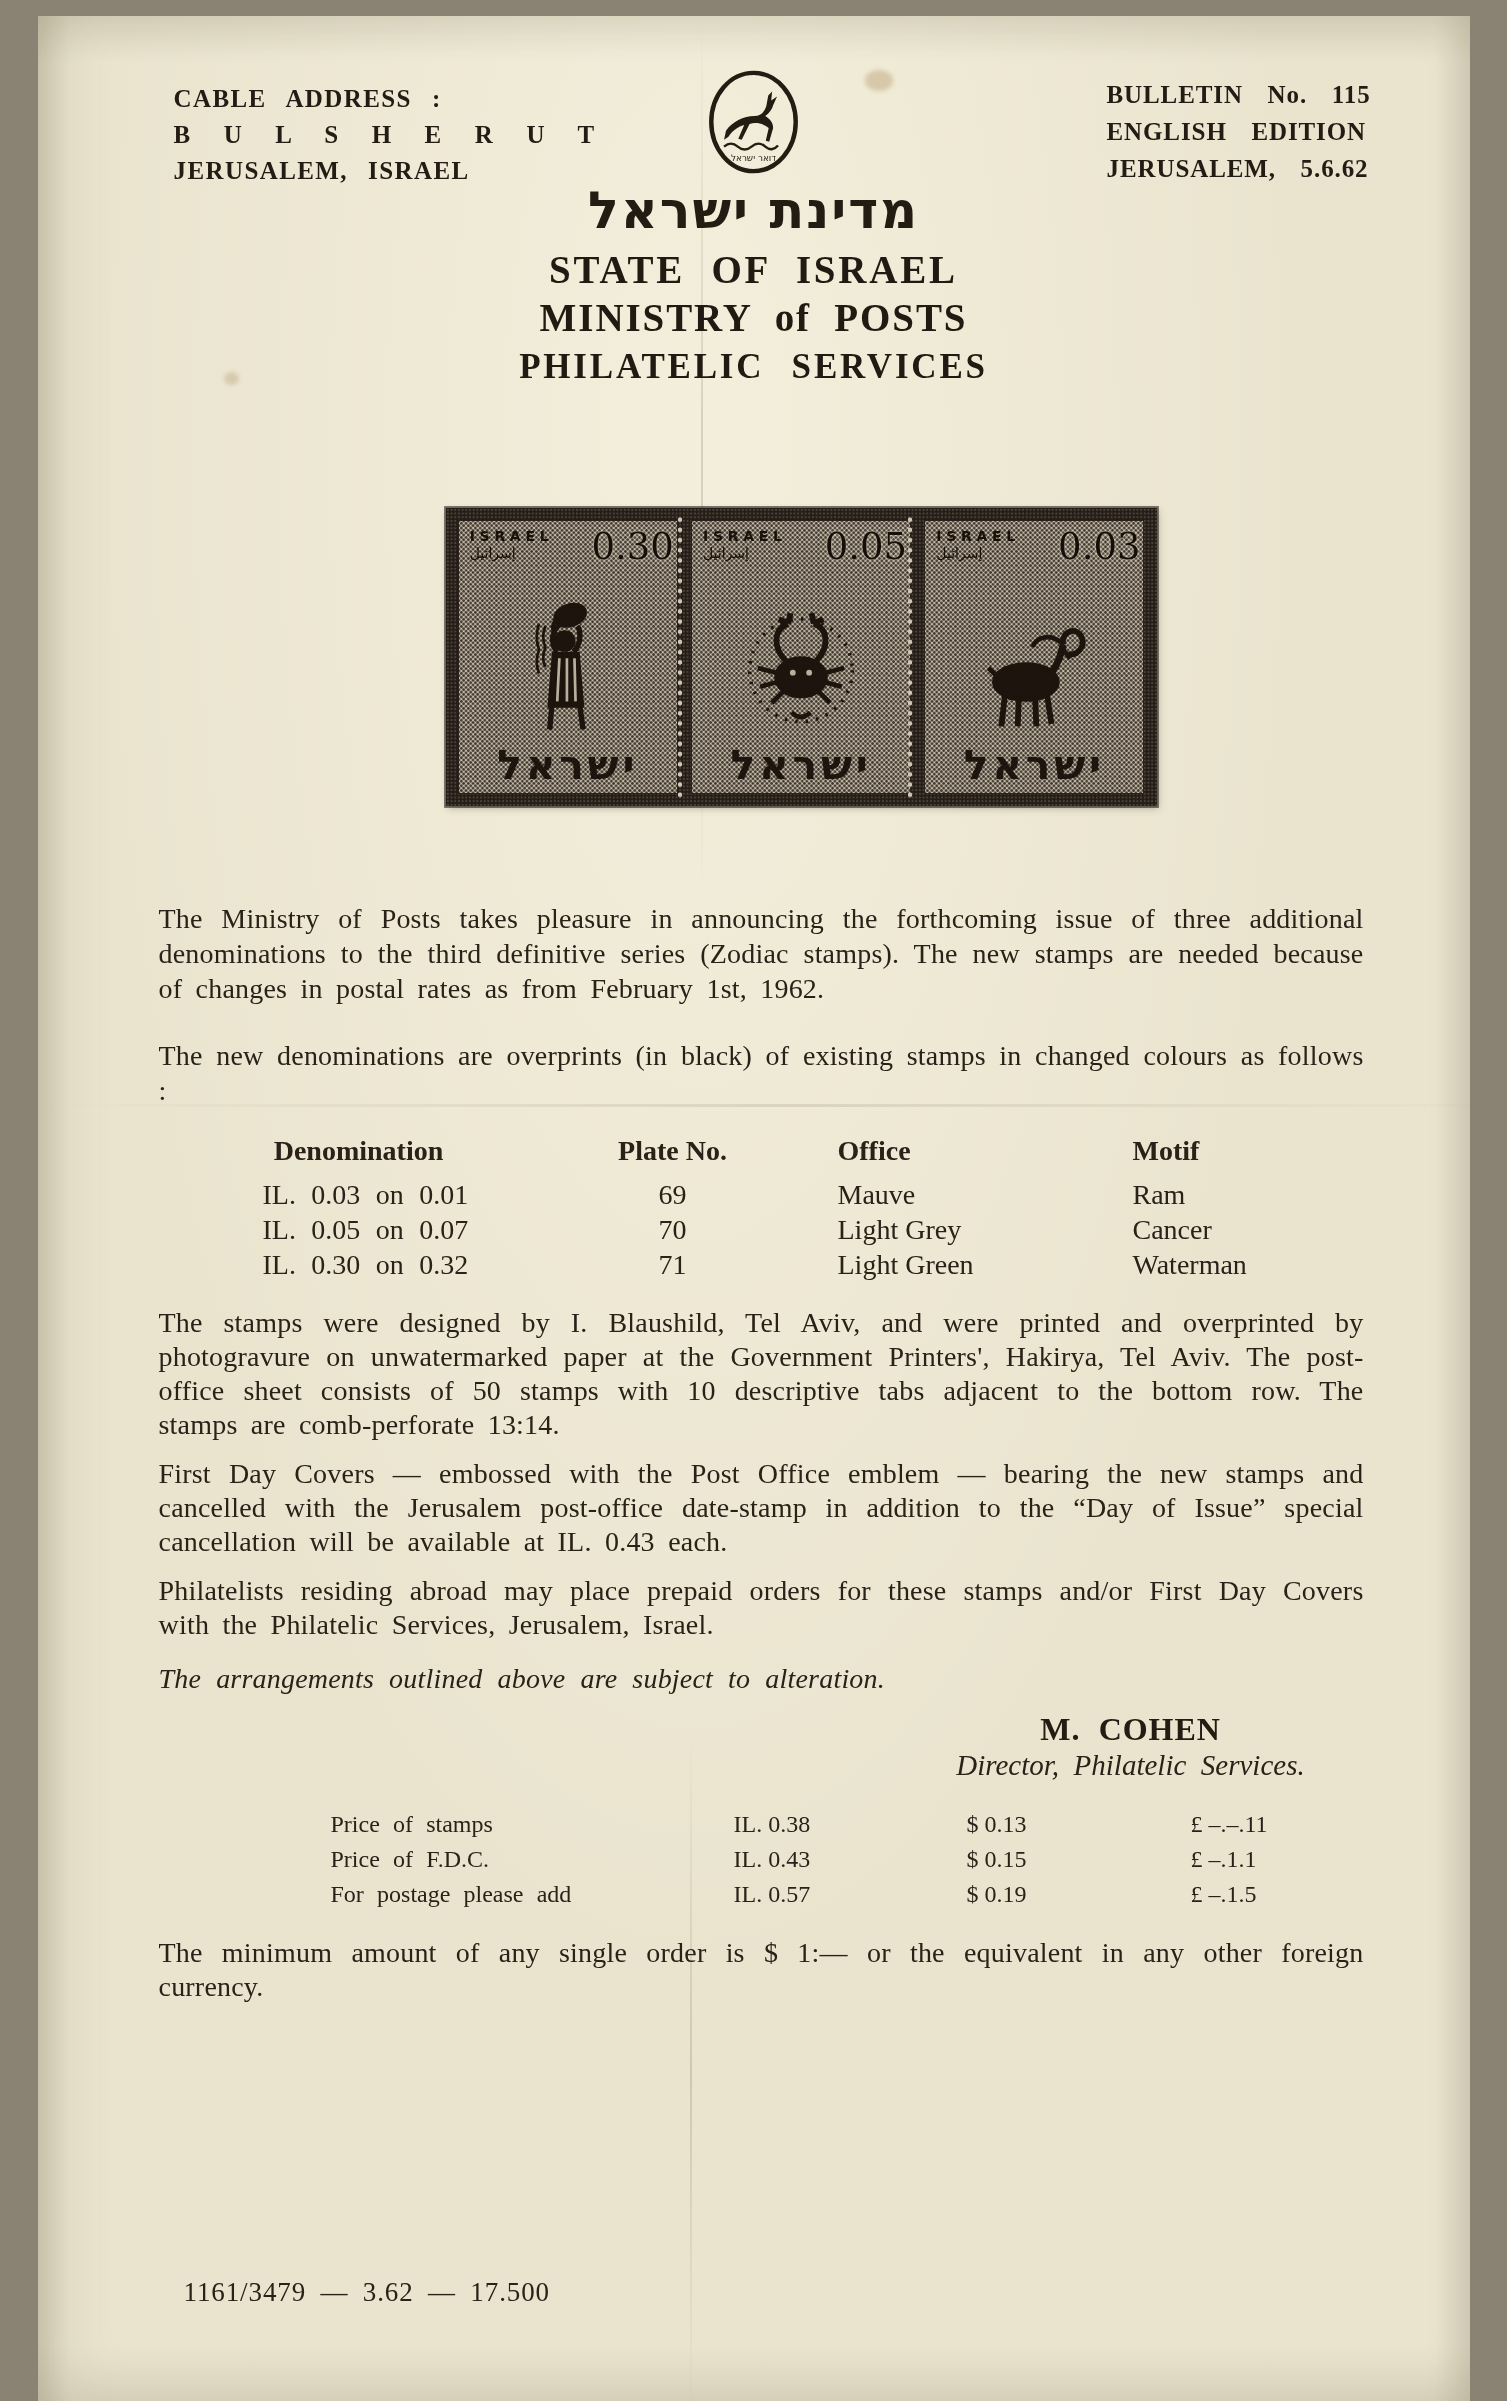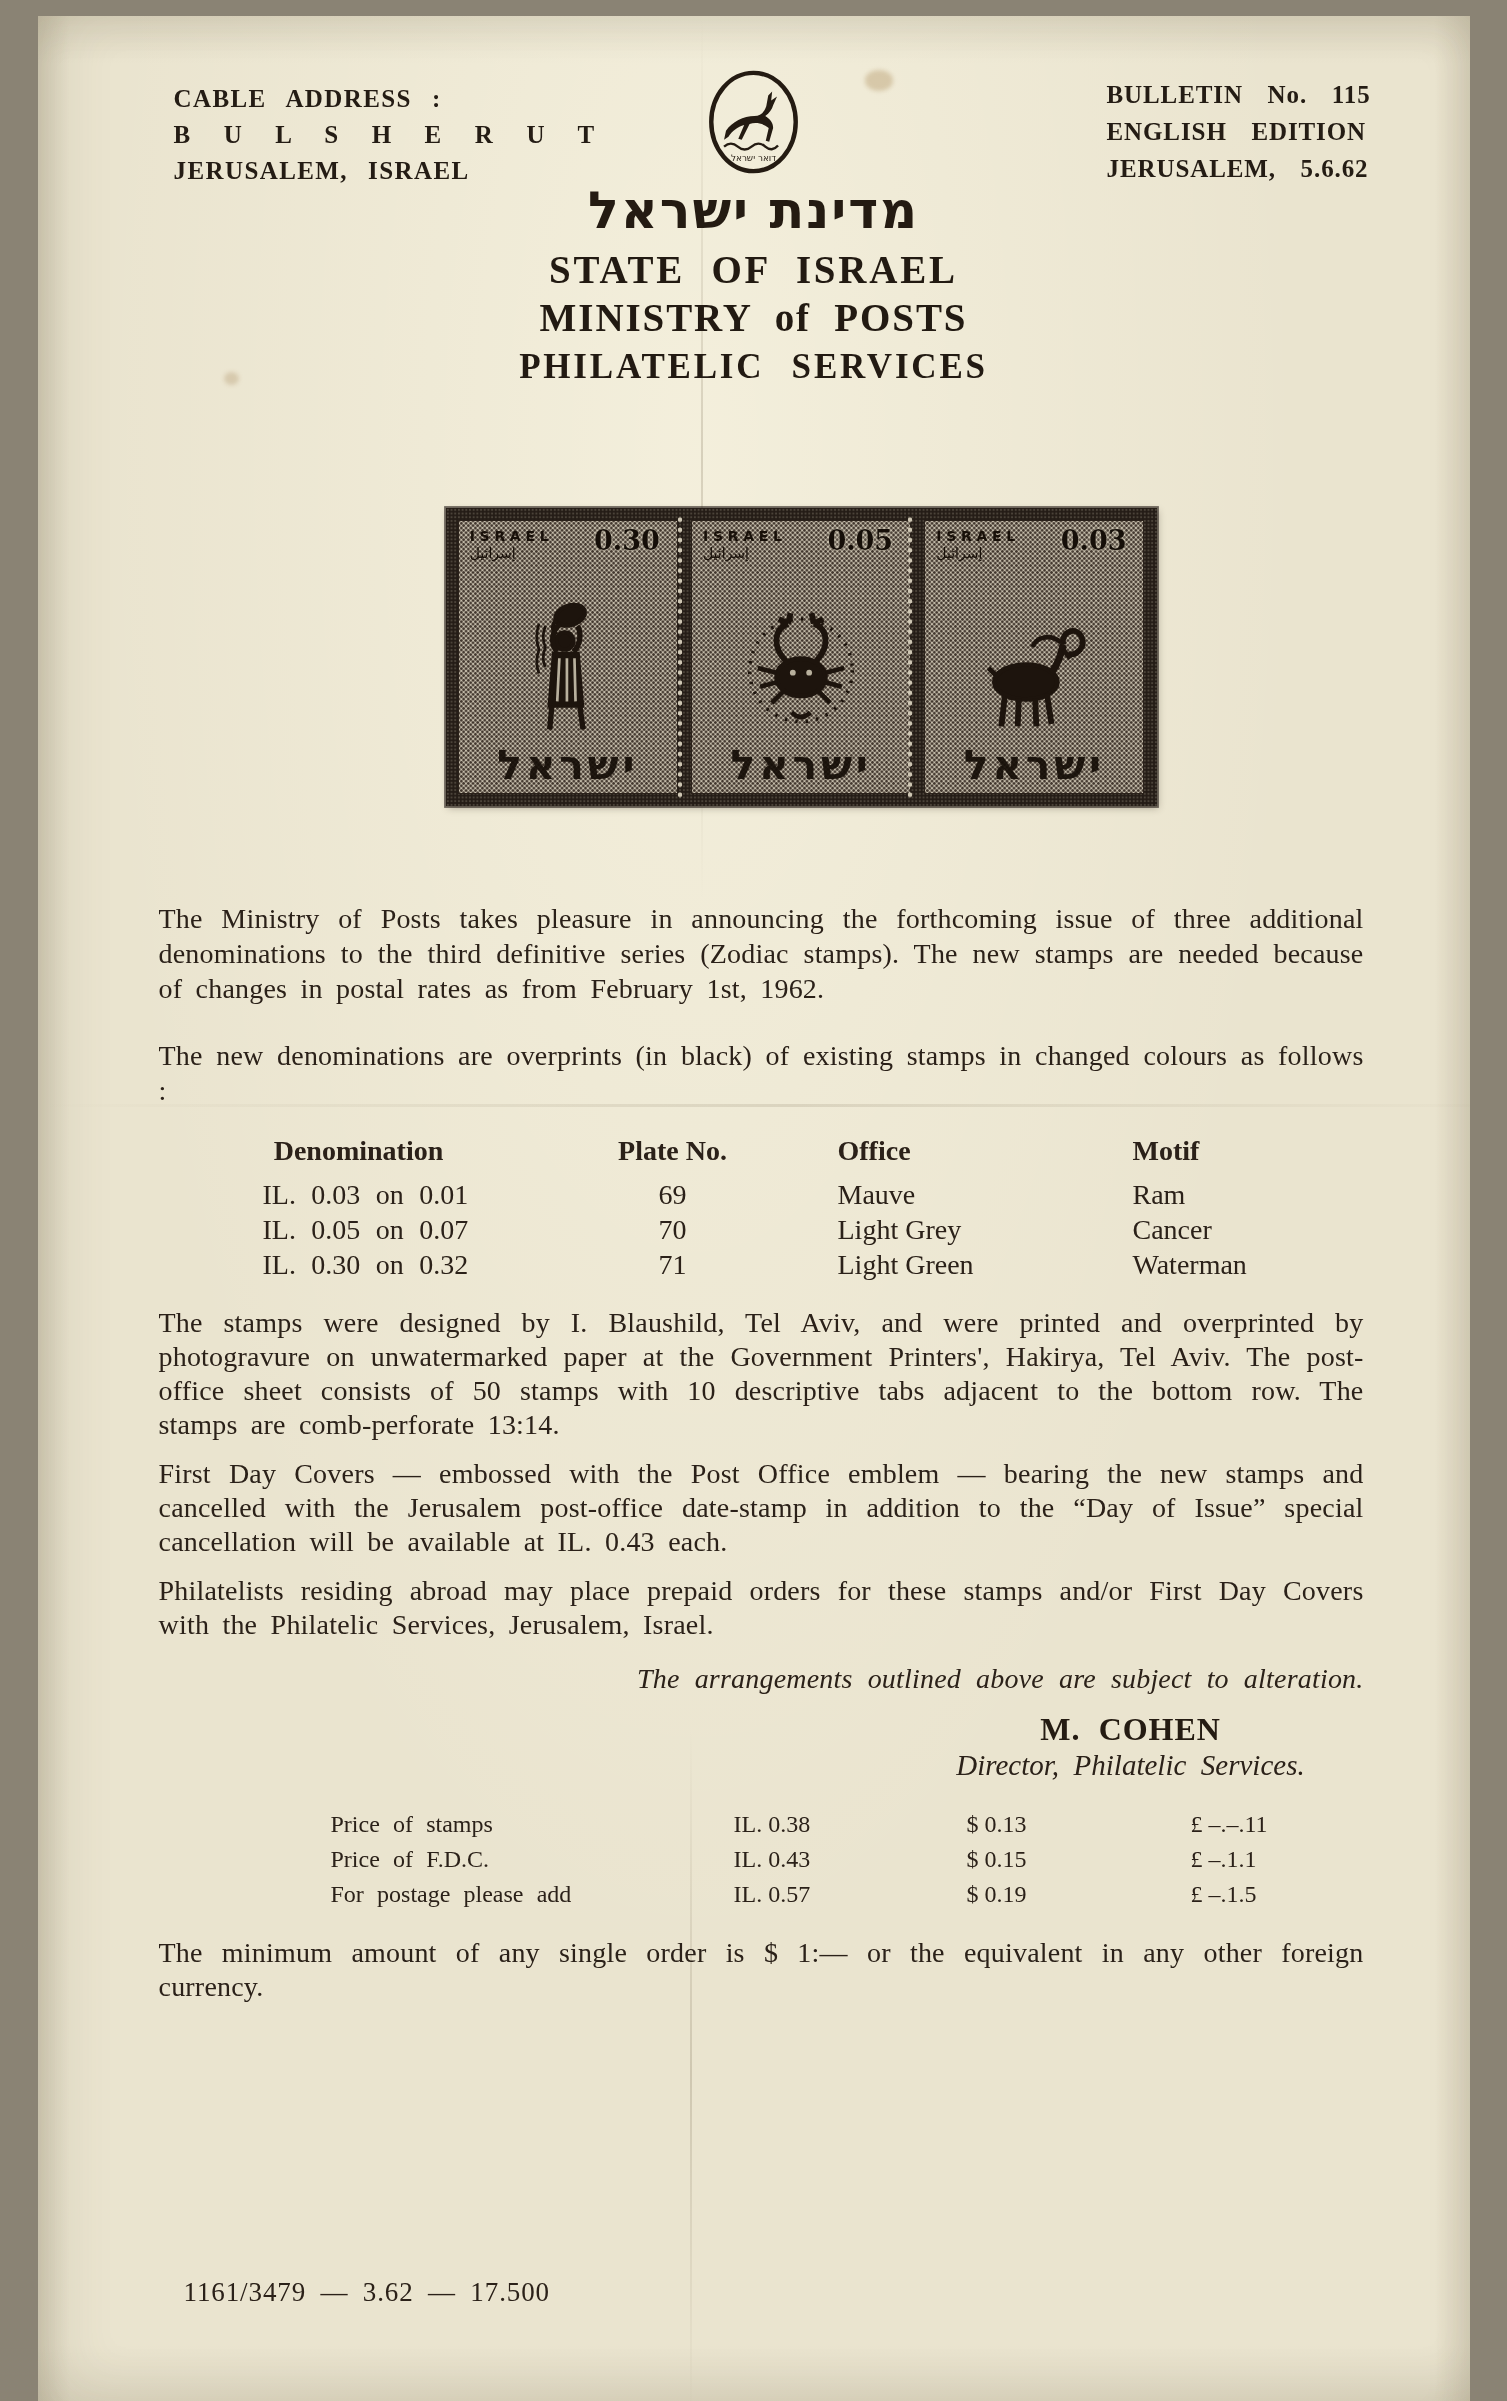--- a/index.html
+++ b/index.html
@@ -52,31 +52,31 @@
     background-size:4.7px 4.7px;background-position:0 0,2.3px 2.3px;
     border:1.9px solid #2a211a;
   }
   .perf{
     position:absolute;top:7.4px;bottom:7.4px;width:8.4px;
     background-image:radial-gradient(circle at 4.2px 4.7px, #cfc7b4 2px, transparent 2.7px);
     background-size:8.4px 10.2px;
   }
   .s-israel{position:absolute;top:7.4px;left:11.2px;font-family:"DejaVu Sans",sans-serif;font-weight:bold;font-size:14px;letter-spacing:4.7px;color:#181009;}
   .s-arabic{position:absolute;top:24px;left:11.2px;font-family:"DejaVu Sans",sans-serif;font-size:14px;color:#181009;}
-  .s-value{position:absolute;top:3.7px;right:17px;font-family:"DejaVu Serif",serif;font-weight:bold;font-size:27px;color:#160f09;text-shadow:0 0 3.7px rgba(226,219,199,.9);}
+  .s-value{position:absolute;top:3.7px;right:3px;font-family:"DejaVu Serif",serif;font-weight:normal;font-size:37px;color:#160f09;text-shadow:0 0 3.7px rgba(226,219,199,.9);}
   .s-motif{position:absolute;left:50%;top:54%;transform:translate(-50%,-50%);}
   .s-heb{position:absolute;bottom:3.7px;left:0;right:0;text-align:center;font-family:"DejaVu Sans",sans-serif;font-weight:bold;font-size:41px;color:rgba(22,14,8,.93);letter-spacing:3.7px;}
   
   .bodytext p{margin:0;font-size:28px;line-height:35px;text-align:justify;word-spacing:.22em;letter-spacing:0.2px;}
   p.p1{margin-top:95px;}
   p.p2{margin-top:32px;}
   p.p3{margin-top:24px;line-height:34px;}
   p.p4{margin-top:15px;line-height:34px;}
   p.p5{margin-top:15px;line-height:34px;}
-  p.notice{margin-top:18.6px;font-style:italic;text-align:right;word-spacing:.28em;}
+  p.notice{margin-top:18.6px;font-style:italic;text-align:left;word-spacing:.28em;}
   p.minimum{margin-top:24px;line-height:34px;}
   
   .den-table{margin-top:26px;font-size:28px;}
   .den-head,.den-row{display:grid;grid-template-columns:400px 228px 307px auto;}
   .den-head{font-weight:bold;line-height:34px;margin-bottom:9.3px;}
   .den-row{line-height:35px;}
   .den-head .c1{text-align:center;}
   .den-row .c1{padding-left:104px;word-spacing:.3em;}
   .c2{text-align:center;}
   .c3{padding-left:51px;}

